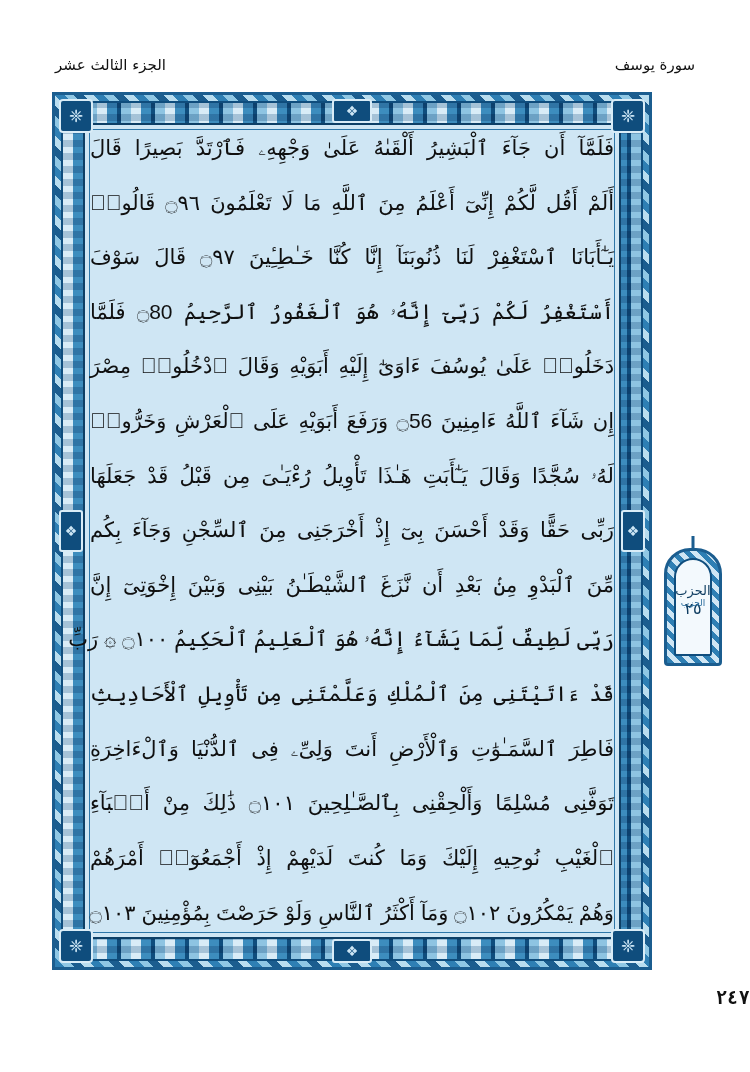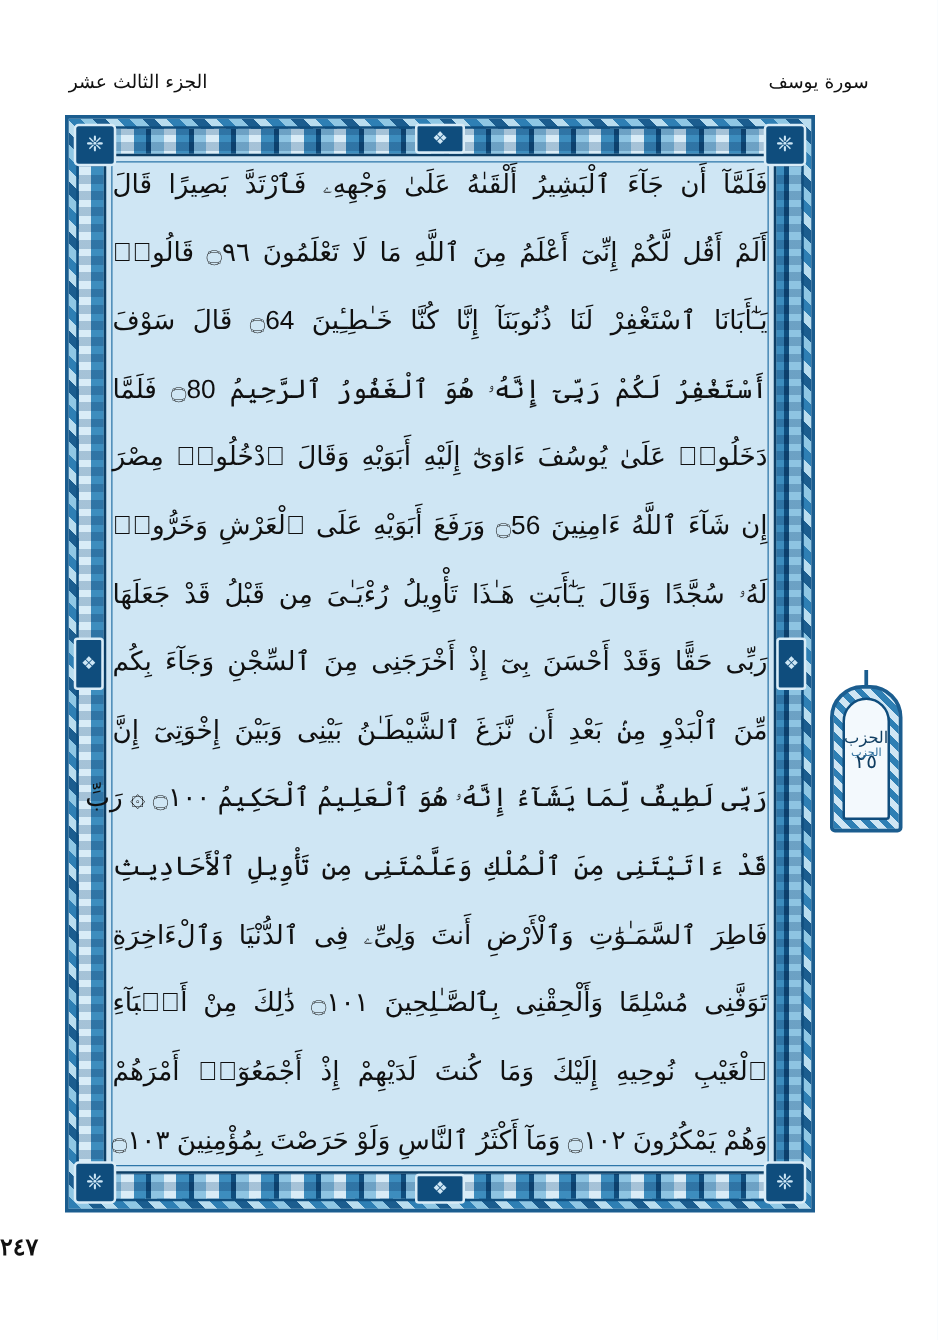--- a/index.html
+++ b/index.html
@@ -239,24 +239,24 @@
     font-size: 9px;
     color: #2a6d9c;
   }
 
   
   .page-number {
     position: absolute;
     top: 986px;
     left: 0;
     width: 750px;
-    text-align: left;
+    text-align: right;
     font-size: 19px;
     color: #111111;
-    font-family: Liberation Serif, serif;
+    font-family: Liberation Mono, monospace;
     font-weight: bold;
   }
 </style>
 </head>
 <body>
 
 <div class="page">
 
   <div class="page-header">
     <span>الجزء الثالث عشر</span>
@@ -275,21 +275,21 @@
     <div class="medallion bottom">❖</div>
     <div class="medallion left">❖</div>
     <div class="medallion right">❖</div>
 
     <div class="frame-inner-line"></div>
   </div>
 
   <div class="text-area">
     <div class="ayah-line">فَلَمَّآ أَن جَآءَ ٱلْبَشِيرُ أَلْقَىٰهُ عَلَىٰ وَجْهِهِۦ فَٱرْتَدَّ بَصِيرًا قَالَ</div>
     <div class="ayah-line">أَلَمْ أَقُل لَّكُمْ إِنِّىٓ أَعْلَمُ مِنَ ٱللَّهِ مَا لَا تَعْلَمُونَ ۝٩٦ قَالُوا۟</div>
-    <div class="ayah-line">يَـٰٓأَبَانَا ٱسْتَغْفِرْ لَنَا ذُنُوبَنَآ إِنَّا كُنَّا خَـٰطِـِٔينَ ۝64 قَالَ سَوْفَ</div>
+    <div class="ayah-line">يَـٰٓأَبَانَا ٱسْتَغْفِرْ لَنَا ذُنُوبَنَآ إِنَّا كُنَّا خَـٰطِـِٔينَ ۝٩٧ قَالَ سَوْفَ</div>
     <div class="ayah-line">أَسْتَغْفِرُ لَكُمْ رَبِّىٓ إِنَّهُۥ هُوَ ٱلْغَفُورُ ٱلرَّحِيمُ ۝80 فَلَمَّا</div>
     <div class="ayah-line">دَخَلُوا۟ عَلَىٰ يُوسُفَ ءَاوَىٰٓ إِلَيْهِ أَبَوَيْهِ وَقَالَ ٱدْخُلُوا۟ مِصْرَ</div>
     <div class="ayah-line">إِن شَآءَ ٱللَّهُ ءَامِنِينَ ۝56 وَرَفَعَ أَبَوَيْهِ عَلَى ٱلْعَرْشِ وَخَرُّوا۟</div>
     <div class="ayah-line">لَهُۥ سُجَّدًا وَقَالَ يَـٰٓأَبَتِ هَـٰذَا تَأْوِيلُ رُءْيَـٰىَ مِن قَبْلُ قَدْ جَعَلَهَا</div>
     <div class="ayah-line">رَبِّى حَقًّا وَقَدْ أَحْسَنَ بِىٓ إِذْ أَخْرَجَنِى مِنَ ٱلسِّجْنِ وَجَآءَ بِكُم</div>
     <div class="ayah-line">مِّنَ ٱلْبَدْوِ مِنۢ بَعْدِ أَن نَّزَغَ ٱلشَّيْطَـٰنُ بَيْنِى وَبَيْنَ إِخْوَتِىٓ إِنَّ</div>
     <div class="ayah-line">رَبِّى لَطِيفٌ لِّمَا يَشَآءُ إِنَّهُۥ هُوَ ٱلْعَلِيمُ ٱلْحَكِيمُ ۝١٠٠ ۞ رَبِّ</div>
     <div class="ayah-line">قَدْ ءَاتَيْتَنِى مِنَ ٱلْمُلْكِ وَعَلَّمْتَنِى مِن تَأْوِيلِ ٱلْأَحَادِيثِ</div>
     <div class="ayah-line">فَاطِرَ ٱلسَّمَـٰوَٰتِ وَٱلْأَرْضِ أَنتَ وَلِىِّۦ فِى ٱلدُّنْيَا وَٱلْءَاخِرَةِ</div>
     <div class="ayah-line">تَوَفَّنِى مُسْلِمًا وَأَلْحِقْنِى بِٱلصَّـٰلِحِينَ ۝١٠١ ذَٰلِكَ مِنْ أَنۢبَآءِ</div>

